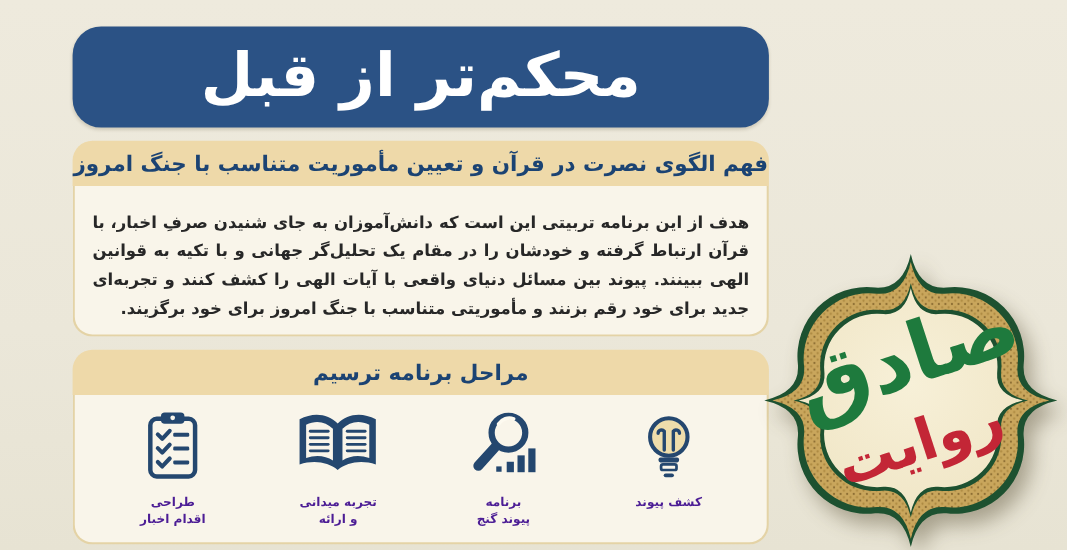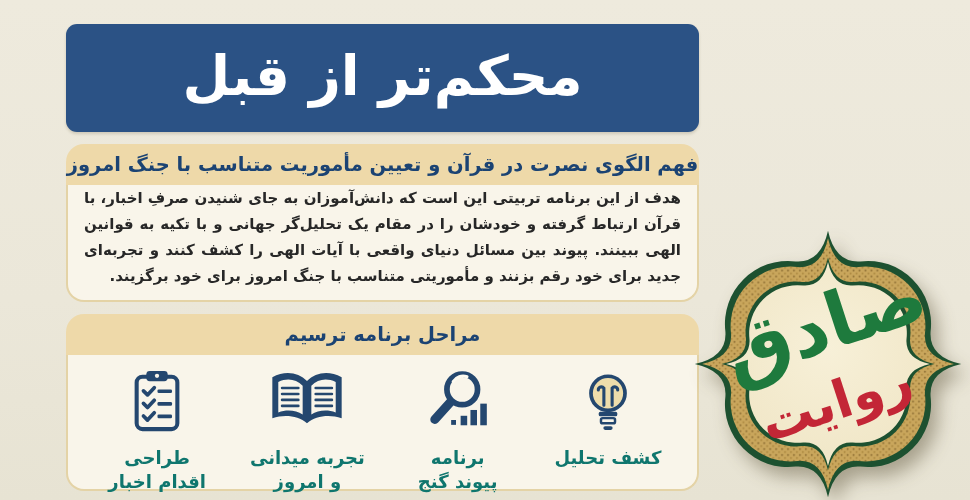--- a/index.html
+++ b/index.html
@@ -10,53 +10,53 @@
   }
   *{margin:0;padding:0;box-sizing:border-box;}
   html,body{width:970px;height:500px;overflow:hidden;}
   body{
     font-family:"DejaVu Sans",sans-serif;
     background:linear-gradient(180deg,#eeeadd 0%,var(--bg) 60%,#e7e3d3 100%);
     position:relative;
   }
   .content-col{position:absolute;left:66px;top:24px;width:633px;display:flex;flex-direction:column;}
   .title-banner{
-    background:var(--header-blue);border-radius:11px;height:108px;
+    background:var(--header-blue);border-radius:26px;height:92px;
     display:flex;align-items:center;justify-content:center;
     box-shadow:0 2px 3px rgba(70,60,30,.18);
   }
   .title-banner span{
     color:#fff;font-size:55px;font-weight:bold;letter-spacing:-1px;
     transform:translateY(-2px);white-space:nowrap;
   }
   .card{margin-top:12px;display:flex;flex-direction:column;}
   .card-head{
     background:var(--tan);border-radius:18px 18px 0 0;
     min-height:41px;display:flex;align-items:center;justify-content:center;
     color:var(--navy-text);font-size:19.5px;font-weight:bold;white-space:nowrap;
     padding:4px 10px;
   }
   .card-body{
     background:var(--card-bg);border:2px solid var(--card-border);border-top:none;
     border-radius:0 0 18px 18px;
   }
-  .mission-body{padding:0 16px 11px;}
+  .mission-body{padding:20px 16px 11px;}
   .mission-body p{
     direction:rtl;text-align:justify;color:var(--body-text);
     font-size:15px;font-weight:bold;line-height:1.74;
   }
   .stages-row{
     direction:rtl;display:flex;justify-content:space-around;align-items:flex-start;
     height:136px;padding:10px 14px 0;
   }
   .stage-item{display:flex;flex-direction:column;align-items:center;width:148px;}
   .stage-icon{height:78px;display:flex;align-items:flex-start;justify-content:center;}
   .stage-label{margin-top:3px;text-align:center;}
   .stage-label div{
-    color:#0f766e;font-size:18px;font-weight:bold;line-height:1.32;white-space:nowrap;
+    color:#4c1d95;font-size:11px;font-weight:bold;line-height:1.32;white-space:nowrap;
   }
   .logo-wrap{
     position:absolute;left:684px;top:220px;width:288px;height:288px;
     filter:drop-shadow(7px 10px 9px rgba(60,50,20,.38));
   }
 </style>
 </head>
 <body>
 
 <div class="content-col">
@@ -81,21 +81,21 @@
           <svg width="66" height="72" viewBox="0 0 64 64" aria-hidden="true">
             <circle cx="32" cy="24.5" r="16.5" fill="#eeddab" stroke="#24476f" stroke-width="3.6"></circle>
             <path d="M28,36 V19.5 a3,3 0 0 0 -5.4,1.8" fill="none" stroke="#24476f" stroke-width="3" stroke-linecap="round"></path>
             <path d="M36,36 V19.5 a3,3 0 0 1 5.4,1.8" fill="none" stroke="#24476f" stroke-width="3" stroke-linecap="round"></path>
             <rect x="23" y="42.5" width="18" height="4.4" rx="1.6" fill="#24476f"></rect>
             <rect x="25.2" y="48.6" width="13.6" height="5" rx="1.6" fill="#f9f5ea" stroke="#24476f" stroke-width="2.4"></rect>
             <rect x="27.5" y="56.6" width="9" height="3.4" rx="1.7" fill="#24476f"></rect>
           </svg>
         </div>
         <div class="stage-label">
-          <div>کشف تحلیل</div>
+          <div>کشف پیوند</div>
           <div></div>
         </div>
       </div>
 
       <div class="stage-item">
         <div class="stage-icon">
           <svg width="76" height="72" viewBox="0 0 72 64" aria-hidden="true">
             <circle cx="40" cy="21" r="14.5" fill="#f9f5ea" stroke="#24476f" stroke-width="5.4"></circle>
             <path d="M31.5,13.5 a11,11 0 0 1 13,-4.5" stroke="#fdfaf0" stroke-width="3" fill="none" stroke-linecap="round"></path>
             <line x1="28.5" y1="33.5" x2="14" y2="49.5" stroke="#24476f" stroke-width="8.5" stroke-linecap="round"></line>
@@ -124,21 +124,21 @@
                 <line x1="13" y1="35.5" x2="28" y2="35.5"></line>
               <line x1="44" y1="19" x2="59" y2="19"></line>
                 <line x1="44" y1="24.5" x2="59" y2="24.5"></line>
               <line x1="44" y1="30" x2="59" y2="30"></line>
                 <line x1="44" y1="35.5" x2="59" y2="35.5"></line>
             </g>
           </svg>
         </div>
         <div class="stage-label">
           <div>تجربه میدانی</div>
-          <div>و امروز</div>
+          <div>و ارائه</div>
         </div>
       </div>
 
       <div class="stage-item">
         <div class="stage-icon">
           <svg width="62" height="72" viewBox="0 0 64 66" aria-hidden="true">
             <rect x="11" y="8" width="42" height="54" rx="6" fill="#f9f5ea" stroke="#24476f" stroke-width="4.2"></rect>
             <rect x="21" y="2" width="22" height="10.5" rx="3.5" fill="#24476f"></rect>
             <circle cx="32" cy="7" r="2.2" fill="#f9f5ea"></circle>
             <g fill="none" stroke="#24476f" stroke-width="3.8" stroke-linecap="round" stroke-linejoin="round">

